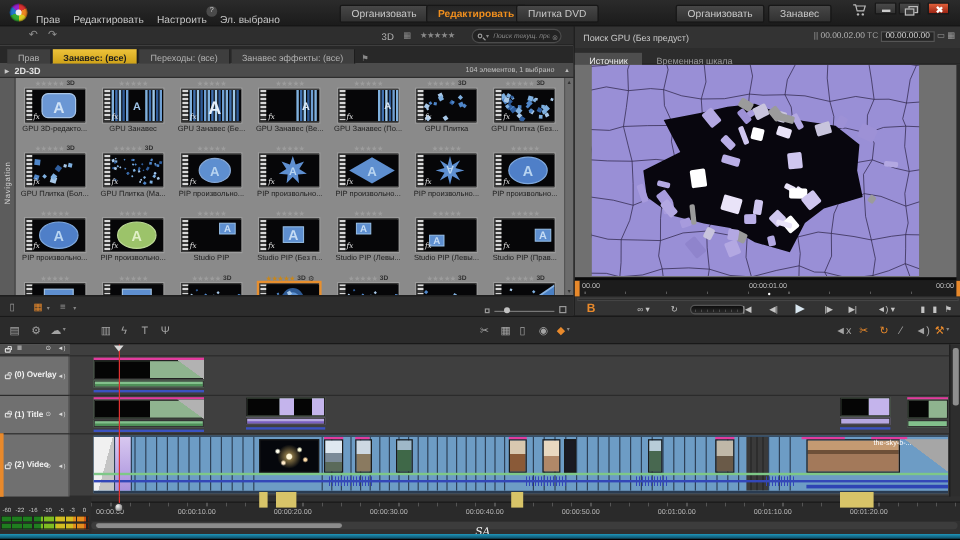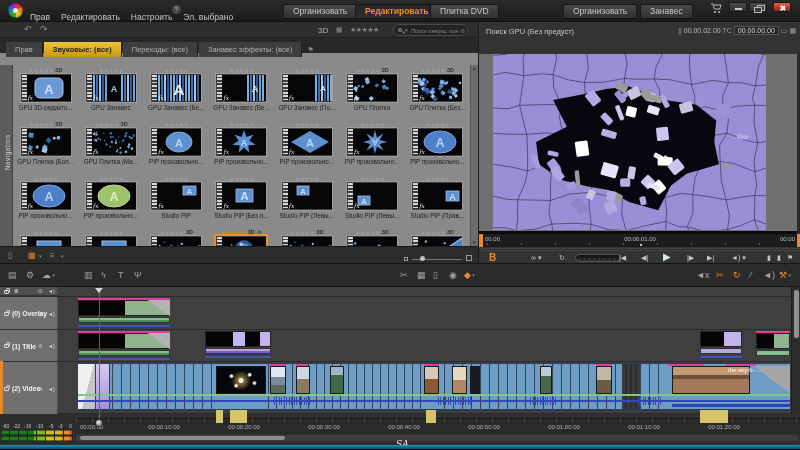--- a/index.html
+++ b/index.html
@@ -199,21 +199,27 @@
     <span id="vstars">★★★★★</span>
     <div id="search">
       <span class="lens"></span>
       <span class="dd">▾</span>
       <span class="ph">Поиск текущ. представления</span>
       <span class="clr">⊗</span>
     </div>
   </div>
 
   <div id="library">
-    <div id="libtabs"><span style="display: inline-block; width: 6px;"></span><span class="ltab">Прав</span><span class="ltab active">Звуковые: (все)</span><span class="ltab">Переходы: (все)</span><span class="ltab">Занавес эффекты: (все)</span><span id="libpin">⚑</span></div>
+    <div id="libtabs"><span style="display: inline-block; width: 6px;"></span><span class="ltab">Прав</span><span class="ltab active">Занавес: (все)</span><span class="ltab">Переходы: (все)</span><span class="ltab">Занавес эффекты: (все)</span><span id="libpin">⚑</span></div>
+    <div id="secbar">
+      <span id="sec-tri">▶</span>
+      <span id="sec-title">2D-3D</span>
+      <span id="sec-count">104 элементов, 1 выбрано</span>
+      <span id="sec-up">▲</span>
+    </div>
     <div id="navstrip">
       <span id="nav-label">Navigation</span>
     </div>
     <div id="fx-grid">
         <div class="cell">
           <div class="stars">
             <span>★★★★★</span>
             <span class="b3d">3D</span>
           </div>
           <div class="film">
@@ -822,20 +828,21 @@
   <div id="preview">
     <span id="pv-title">Поиск GPU (Без предуст)</span>
     <span id="pv-tc">
       <span class="mini">||</span>
       <span>00.00.02.00</span>
       <span class="mini">TC</span>
       <span class="box">00.00.00.00</span>
       <span class="mini">▭</span>
       <span class="mini">▦</span>
     </span>
+    <div id="pv-tabs"><span class="ptab active">Источник</span><span class="ptab">Временная шкала</span></div>
     <div id="pv-video">
       <svg id="pv-svg" width="273" height="176" viewBox="0 0 273 176">
           <rect x="0" y="0" width="273" height="176" fill="#998fd6"></rect>
           <polyline points="-10.999232891946674,2.050958722387887 12.501360448776445,0.3777308237635215 34.040455159284384,-8.202975242958857" fill="none" stroke="#2b2344" stroke-width="0.7" opacity="0.85"></polyline>
           <polyline points="34.040455159284384,-8.202975242958857 46.610150085114945,-7.49945013620865 61.19427364608006,-6.293854464447989" fill="none" stroke="#2b2344" stroke-width="0.7" opacity="0.85"></polyline>
           <polyline points="61.19427364608006,-6.293854464447989 74.2234865702798,-2.585648330666893 93.55268548361616,-3.0129229193613507" fill="none" stroke="#2b2344" stroke-width="0.7" opacity="0.85"></polyline>
           <polyline points="93.55268548361616,-3.0129229193613507 112.59121586922146,-4.028590565095 130.60524346661066,-7.862619900546326" fill="none" stroke="#2b2344" stroke-width="0.7" opacity="0.85"></polyline>
           <polyline points="130.60524346661066,-7.862619900546326 147.87435812730078,-8.991286438885744 172.93855356142788,-6.197393963671007" fill="none" stroke="#2b2344" stroke-width="0.7" opacity="0.85"></polyline>
           <polyline points="172.93855356142788,-6.197393963671007 181.72773718355583,-1.6515996030772095 196.966261468812,-3.037280187959448" fill="none" stroke="#2b2344" stroke-width="0.7" opacity="0.85"></polyline>
           <polyline points="196.966261468812,-3.037280187959448 211.13476573821845,-3.1245619487597436 231.00386125035763,-1.3748272416995966" fill="none" stroke="#2b2344" stroke-width="0.7" opacity="0.85"></polyline>

